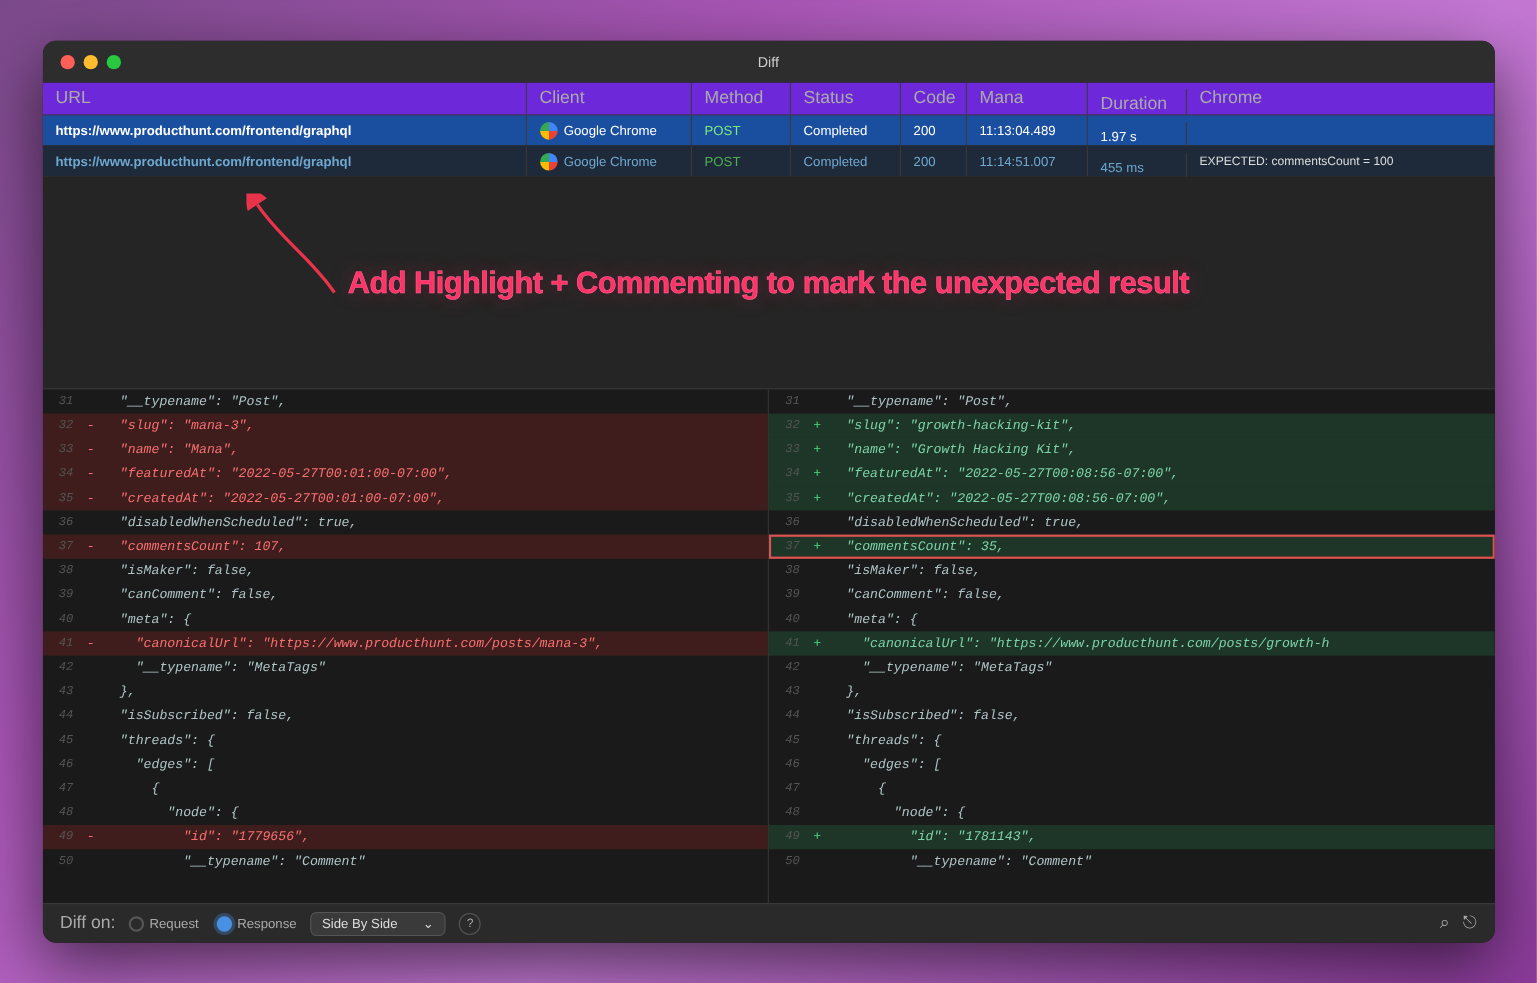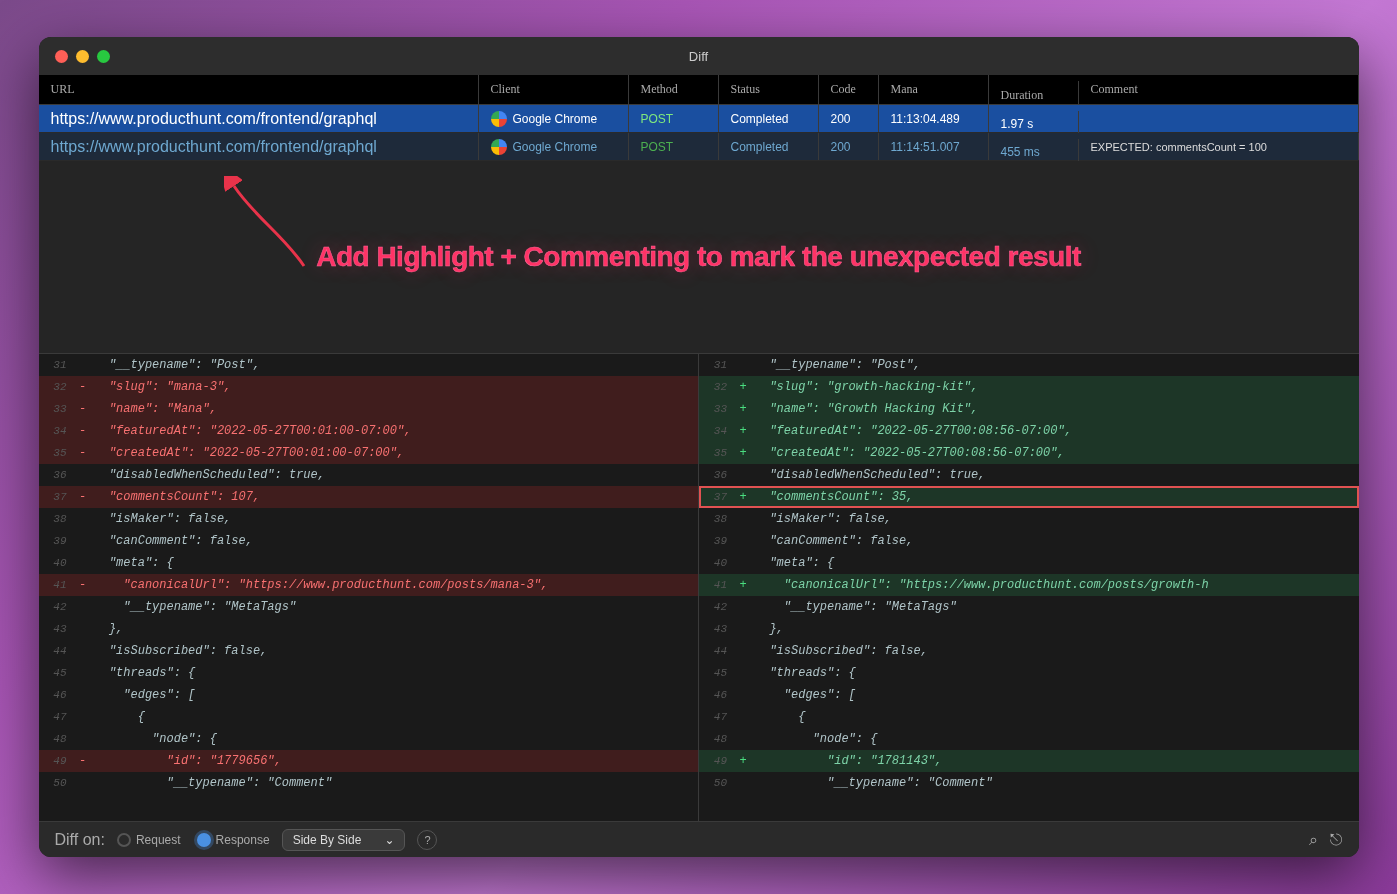--- a/index.html
+++ b/index.html
@@ -44,29 +44,28 @@
     .tl-yellow { background: #febc2e; }
     .tl-green { background: #28c840; }
     .title-bar-title {
       position: absolute;
       left: 50%;
       transform: translateX(-50%);
       color: #ccc;
       font-size: 13px;
     }
     .header-row {
-      background: #000000;
+      background: #6d28d9;
       display: flex;
       align-items: center;
       height: 30px;
       border-bottom: 1px solid #3a3a3a;
       flex-shrink: 0;
-      font-size: 12px;
+      font-size: 16px;
       color: #aaa;
-      font-family: Liberation Serif, serif;
     }
     .header-cell {
       padding: 0 12px;
       border-right: 1px solid #3a3a3a;
       height: 100%;
       display: flex;
       align-items: center;
     }
     .col-url { width: 440px; }
     .col-client { width: 150px; }
@@ -99,21 +98,21 @@
       border-right: 1px solid #3a3a3a;
       overflow: hidden;
       white-space: nowrap;
     }
     .data-row.row-highlighted .data-cell {
       color: #fff;
     }
     .data-row.row-normal .data-cell {
       color: #6ea8d0;
     }
-    .url-text { color: #6ea8d0; font-size: 16px; }
+    .url-text { color: #6ea8d0; font-size: 12px; font-weight: bold; }
     .data-row.row-highlighted .url-text { color: #fff; }
     .client-icon {
       width: 16px;
       height: 16px;
       margin-right: 6px;
       border-radius: 50%;
       background: conic-gradient(#4285f4 0deg 90deg, #ea4335 90deg 180deg, #fbbc04 180deg 270deg, #34a853 270deg 360deg);
       flex-shrink: 0;
     }
     .method-post { color: #4caf50; }
@@ -305,21 +304,21 @@
   </div>
 
   <div class="header-row">
     <div class="header-cell col-url">URL</div>
     <div class="header-cell col-client">Client</div>
     <div class="header-cell col-method">Method</div>
     <div class="header-cell col-status">Status</div>
     <div class="header-cell col-code">Code</div>
     <div class="header-cell col-time">Mana</div>
     <div class="header-cell col-duration">Duration</div>
-    <div class="header-cell col-comment">Comment</div>
+    <div class="header-cell col-comment">Chrome</div>
   </div>
 
   <div class="data-row row-highlighted">
     <div class="data-cell col-url">
       <span class="url-text">https://www.producthunt.com/frontend/graphql</span>
     </div>
     <div class="data-cell col-client">
       <div class="client-icon"></div>
       <span>Google Chrome</span>
     </div>

